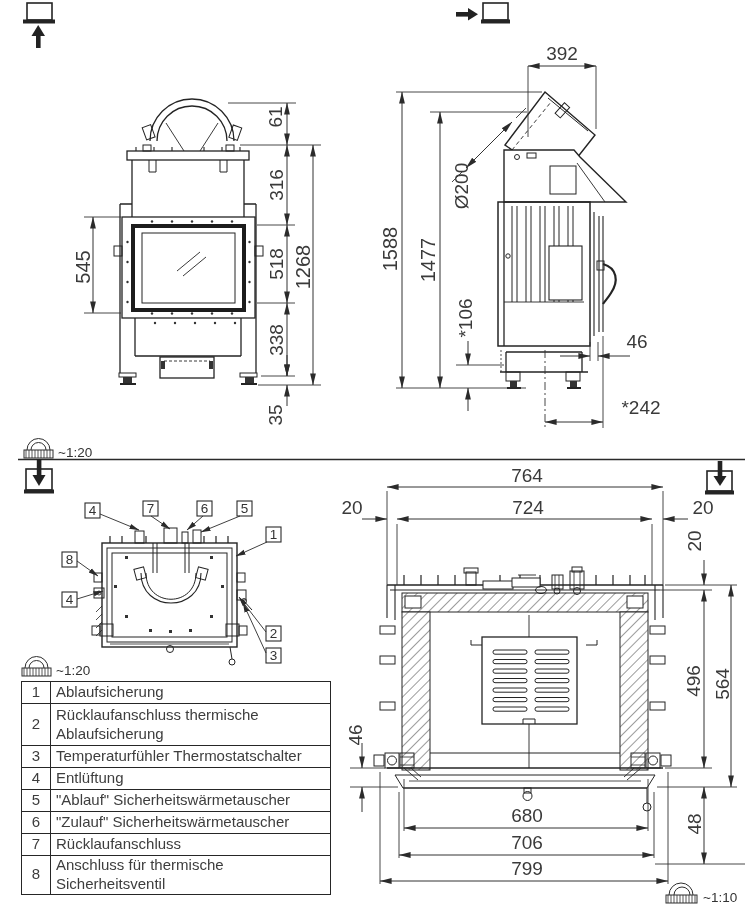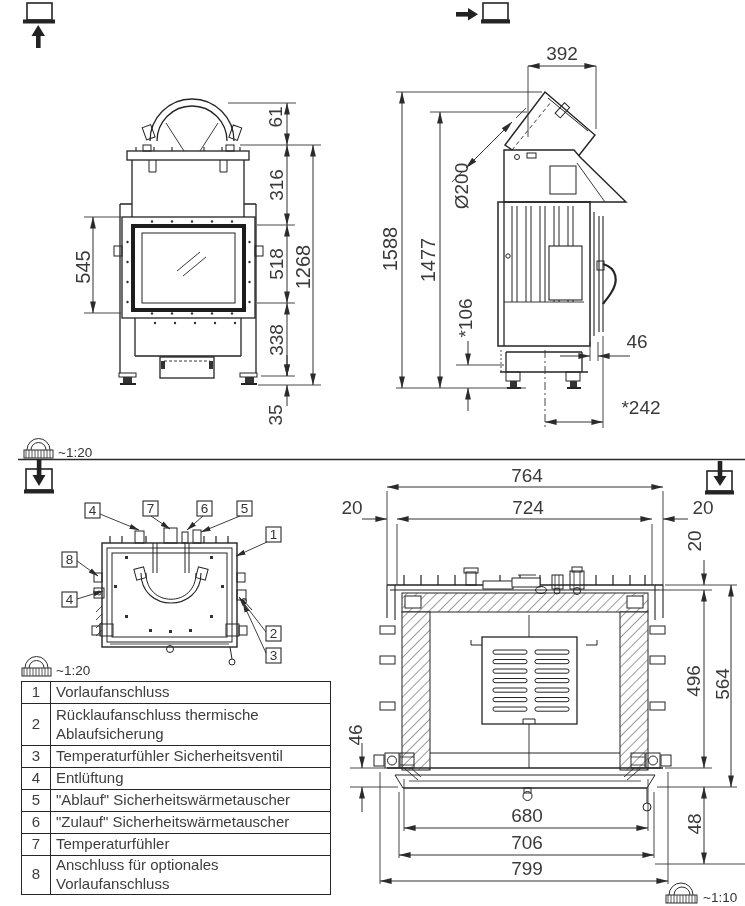--- a/index.html
+++ b/index.html
@@ -428,46 +428,46 @@
     <path d="M669,895 A12,12 0 0 1 693,895 M674,895 A8,8 0 0 1 690,895"></path>
   </g>
   <text class="sc" x="703" y="902" stroke="none">~1:10</text>
 </g>
 </svg>
 
 <table class="legend">
   <tbody>
     <tr style="height:22px;">
       <td class="no">1</td>
-      <td>Vorlaufanschluss</td>
+      <td>Ablaufsicherung</td>
         </tr>
     <tr style="height:42px;">
       <td class="no">2</td>
       <td>Rücklaufanschluss thermische Ablaufsicherung</td>
         </tr>
     <tr style="height:22px;">
       <td class="no">3</td>
-      <td>Temperaturfühler Sicherheitsventil</td>
+      <td>Temperaturfühler Thermostatschalter</td>
         </tr>
     <tr style="height:22px;">
       <td class="no">4</td>
       <td>Entlüftung</td>
         </tr>
     <tr style="height:22px;">
       <td class="no">5</td>
       <td>"Ablauf" Sicherheitswärmetauscher</td>
         </tr>
     <tr style="height:22px;">
       <td class="no">6</td>
       <td>"Zulauf" Sicherheitswärmetauscher</td>
         </tr>
     <tr style="height:22px;">
       <td class="no">7</td>
-      <td>Temperaturfühler</td>
+      <td>Rücklaufanschluss</td>
         </tr>
     <tr style="height:38px;">
       <td class="no">8</td>
-      <td>Anschluss für optionales Vorlaufanschluss</td>
+      <td>Anschluss für thermische Sicherheitsventil</td>
         </tr>
   </tbody>
 </table>
 
 </div>
 
 </body></html>

